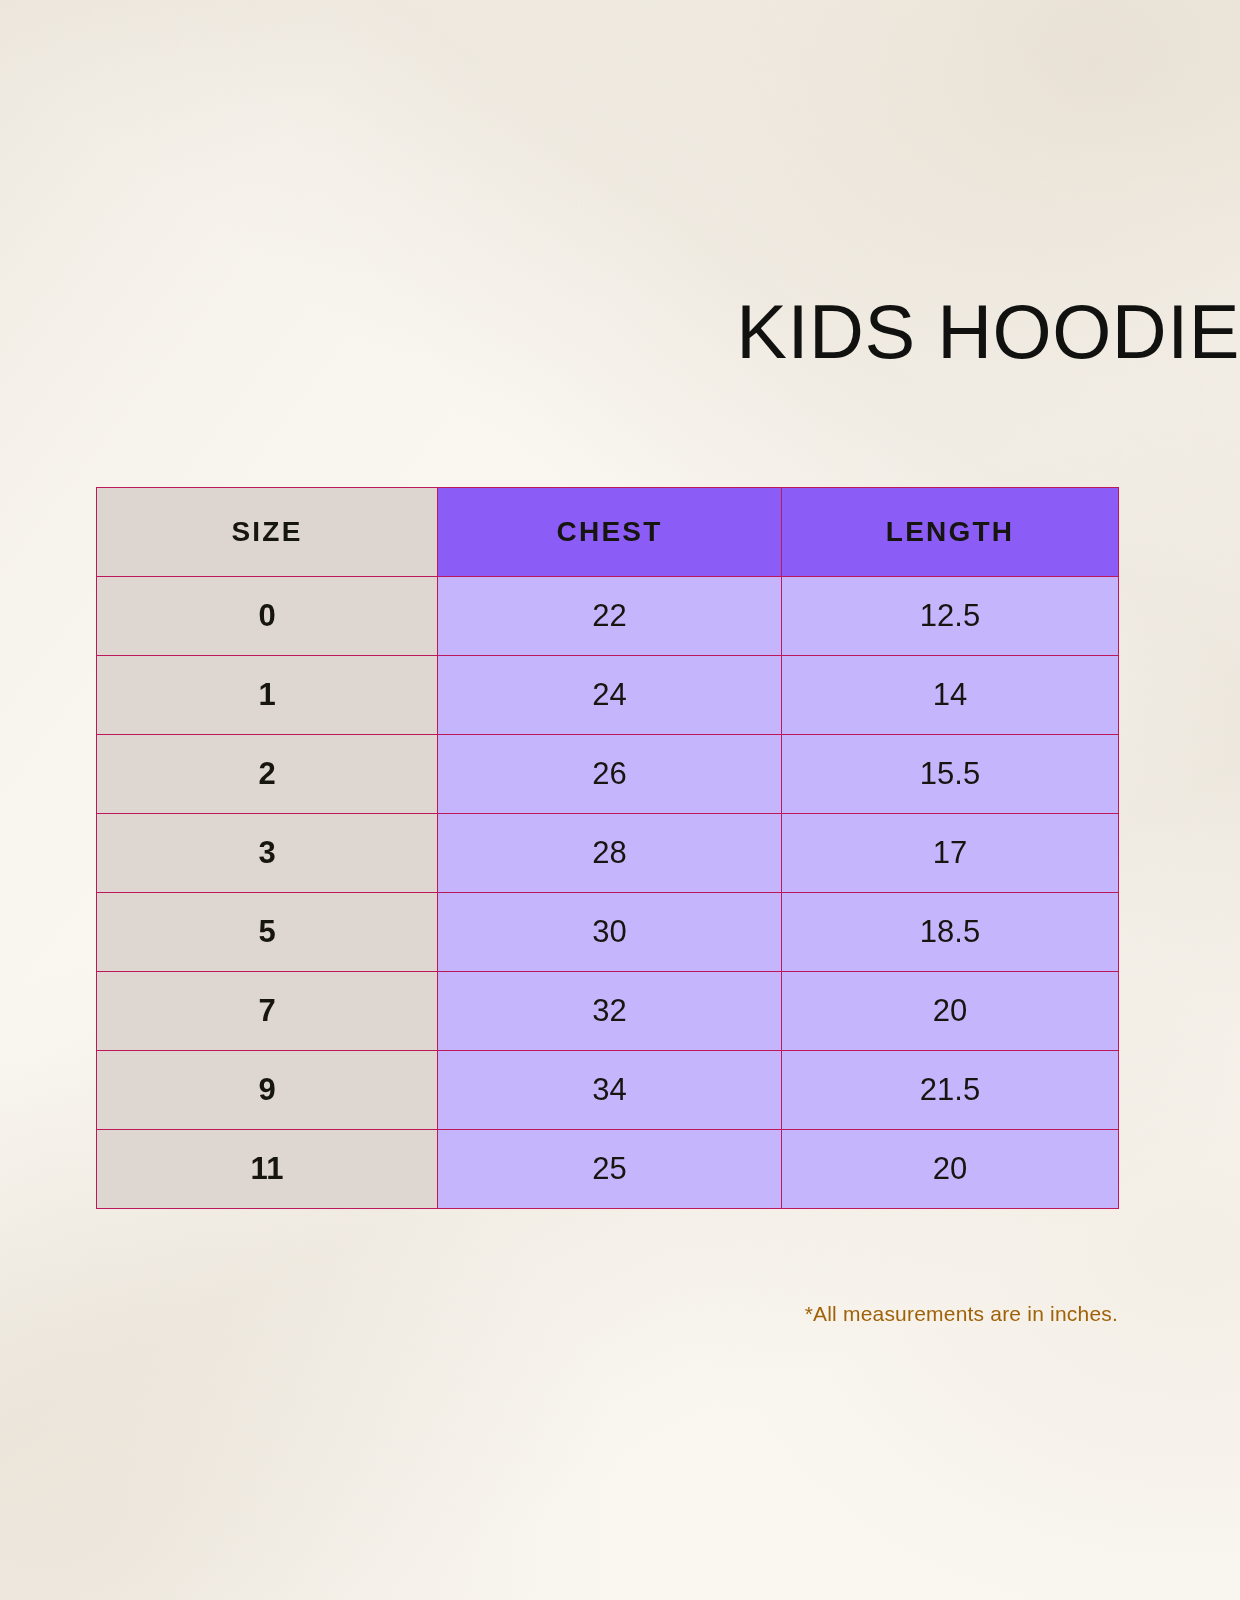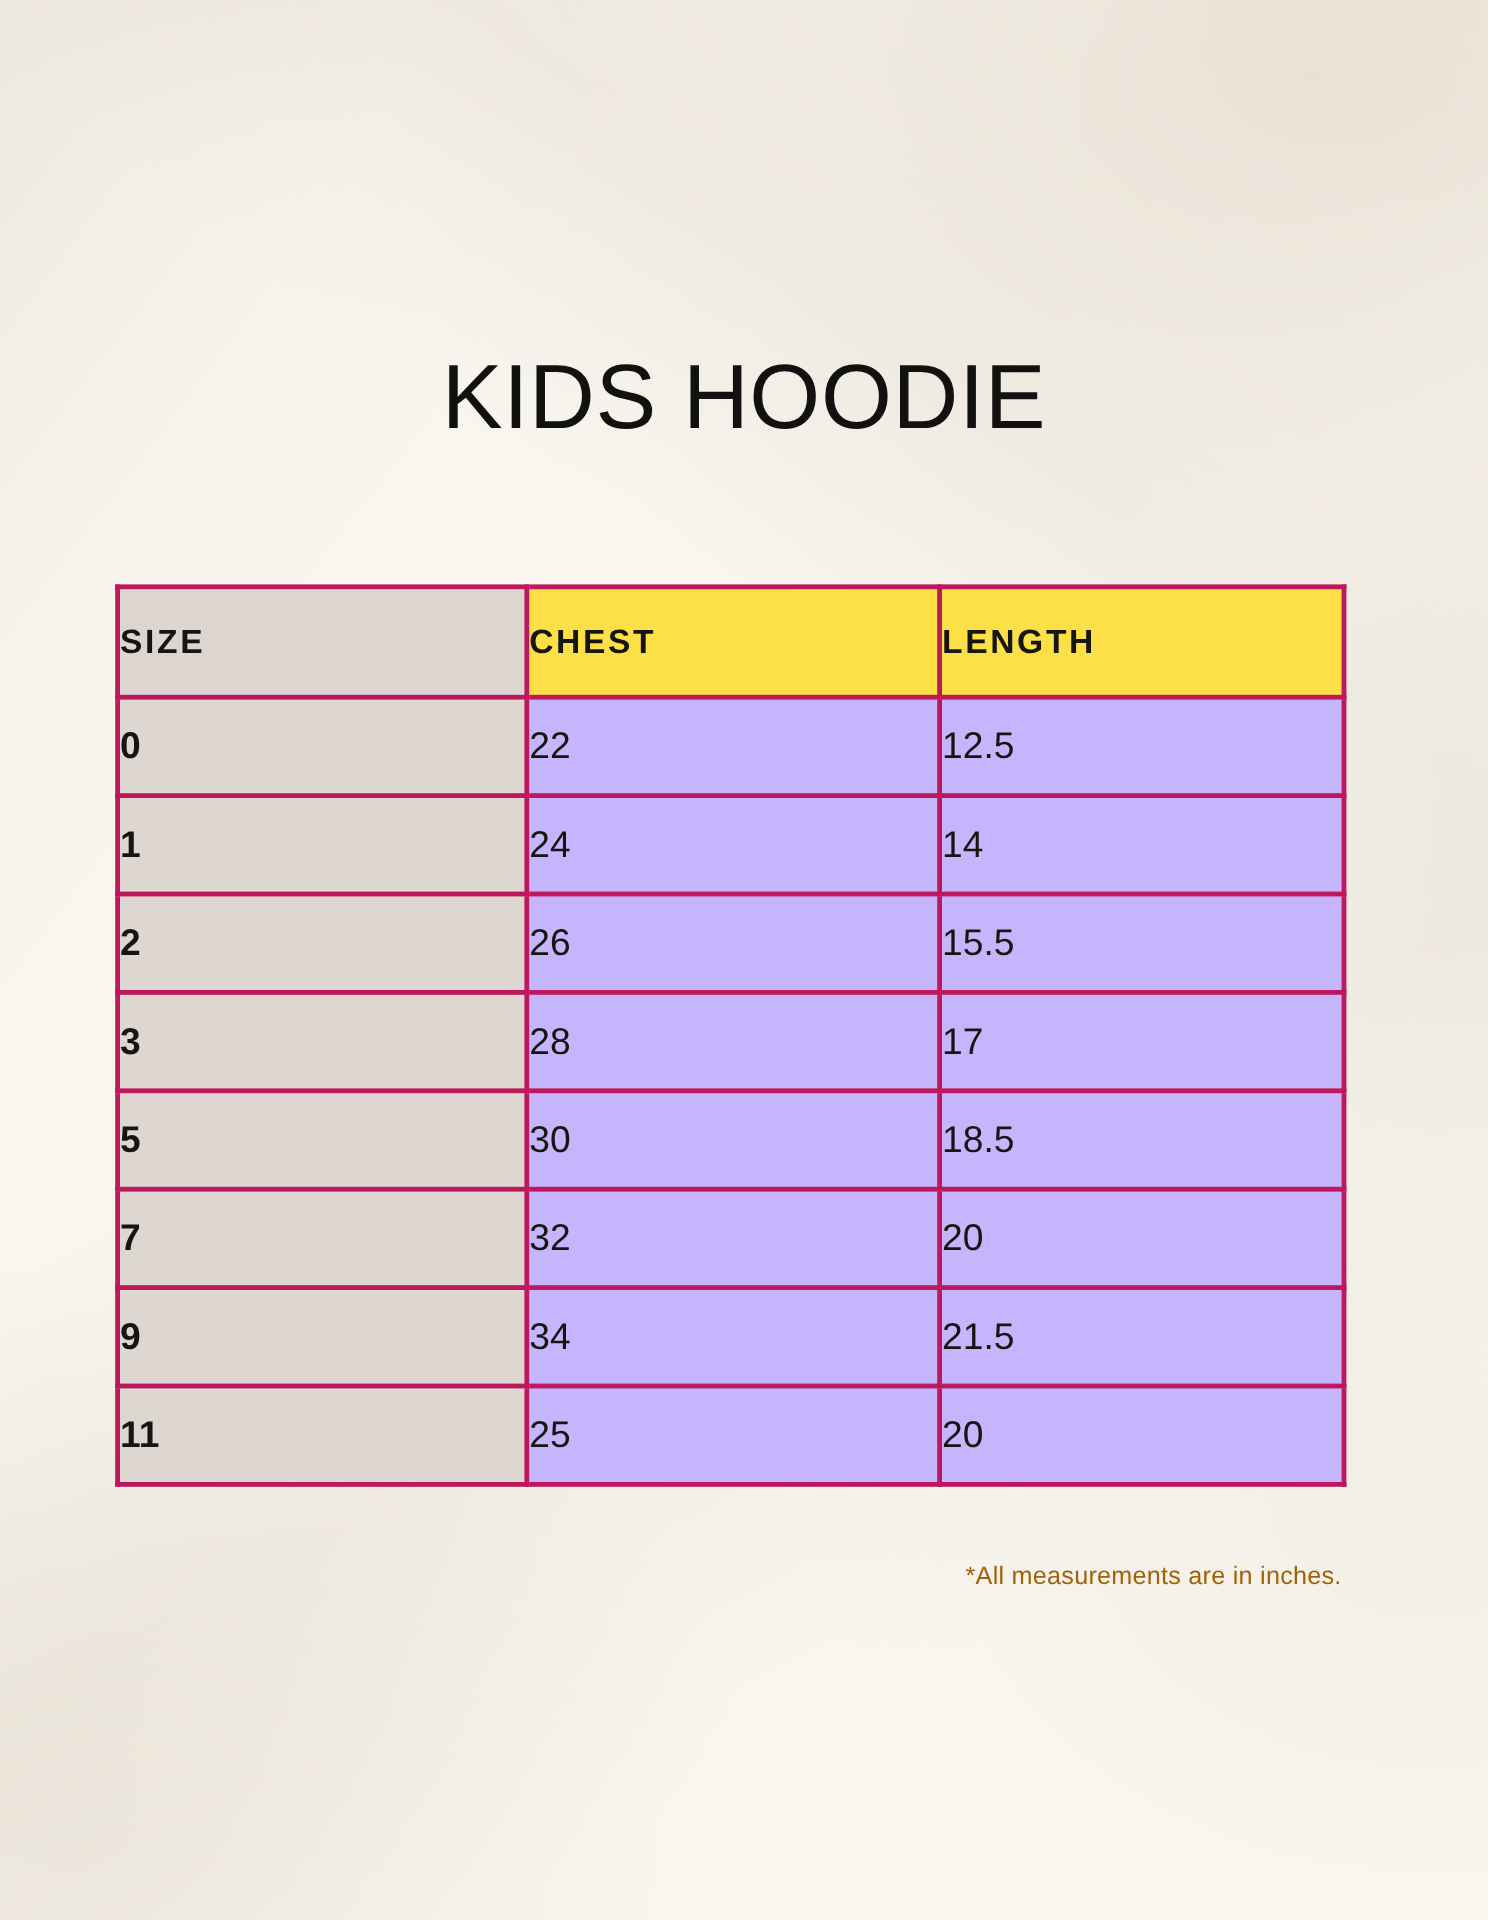--- a/index.html
+++ b/index.html
@@ -43,21 +43,21 @@
     position: relative;
     width: 1240px;
     height: 1600px;
   }
 
   .title {
     position: absolute;
     left: 0;
     right: 0;
     top: 243px;
-    text-align: center;
+    text-align: right;
     font-size: 76px;
     line-height: 1;
     letter-spacing: 0.5px;
     font-weight: 400;
     color: #111110;
   }
 
   .pill {
     position: absolute;
     left: 388px;
@@ -88,36 +88,36 @@
     border-collapse: collapse;
     width: 1022px;
     table-layout: fixed;
   }
   table.size-table col.c-size   { width: 341px; }
   table.size-table col.c-chest  { width: 344px; }
   table.size-table col.c-length { width: 337px; }
 
   table.size-table th,
   table.size-table td {
-    border: 4px solid #be185d;
-    text-align: left;
+    border: 1px solid #be185d;
+    text-align: center;
     vertical-align: middle;
     padding: 0;
   }
 
   table.size-table thead th {
     height: 88px;
     font-size: 28px;
     font-weight: 700;
     letter-spacing: 2.2px;
     color: #16150f;
   }
   th.h-size   { background: #ddd5d0; }
   th.h-chest,
-  th.h-length { background: #fde047; }
+  th.h-length { background: #8b5cf6; }
 
   table.size-table tbody td {
     height: 78px;
     font-size: 31px;
     color: #16150f;
   }
   td.d-size {
     background: #ded6d1;
     font-weight: 700;
   }

